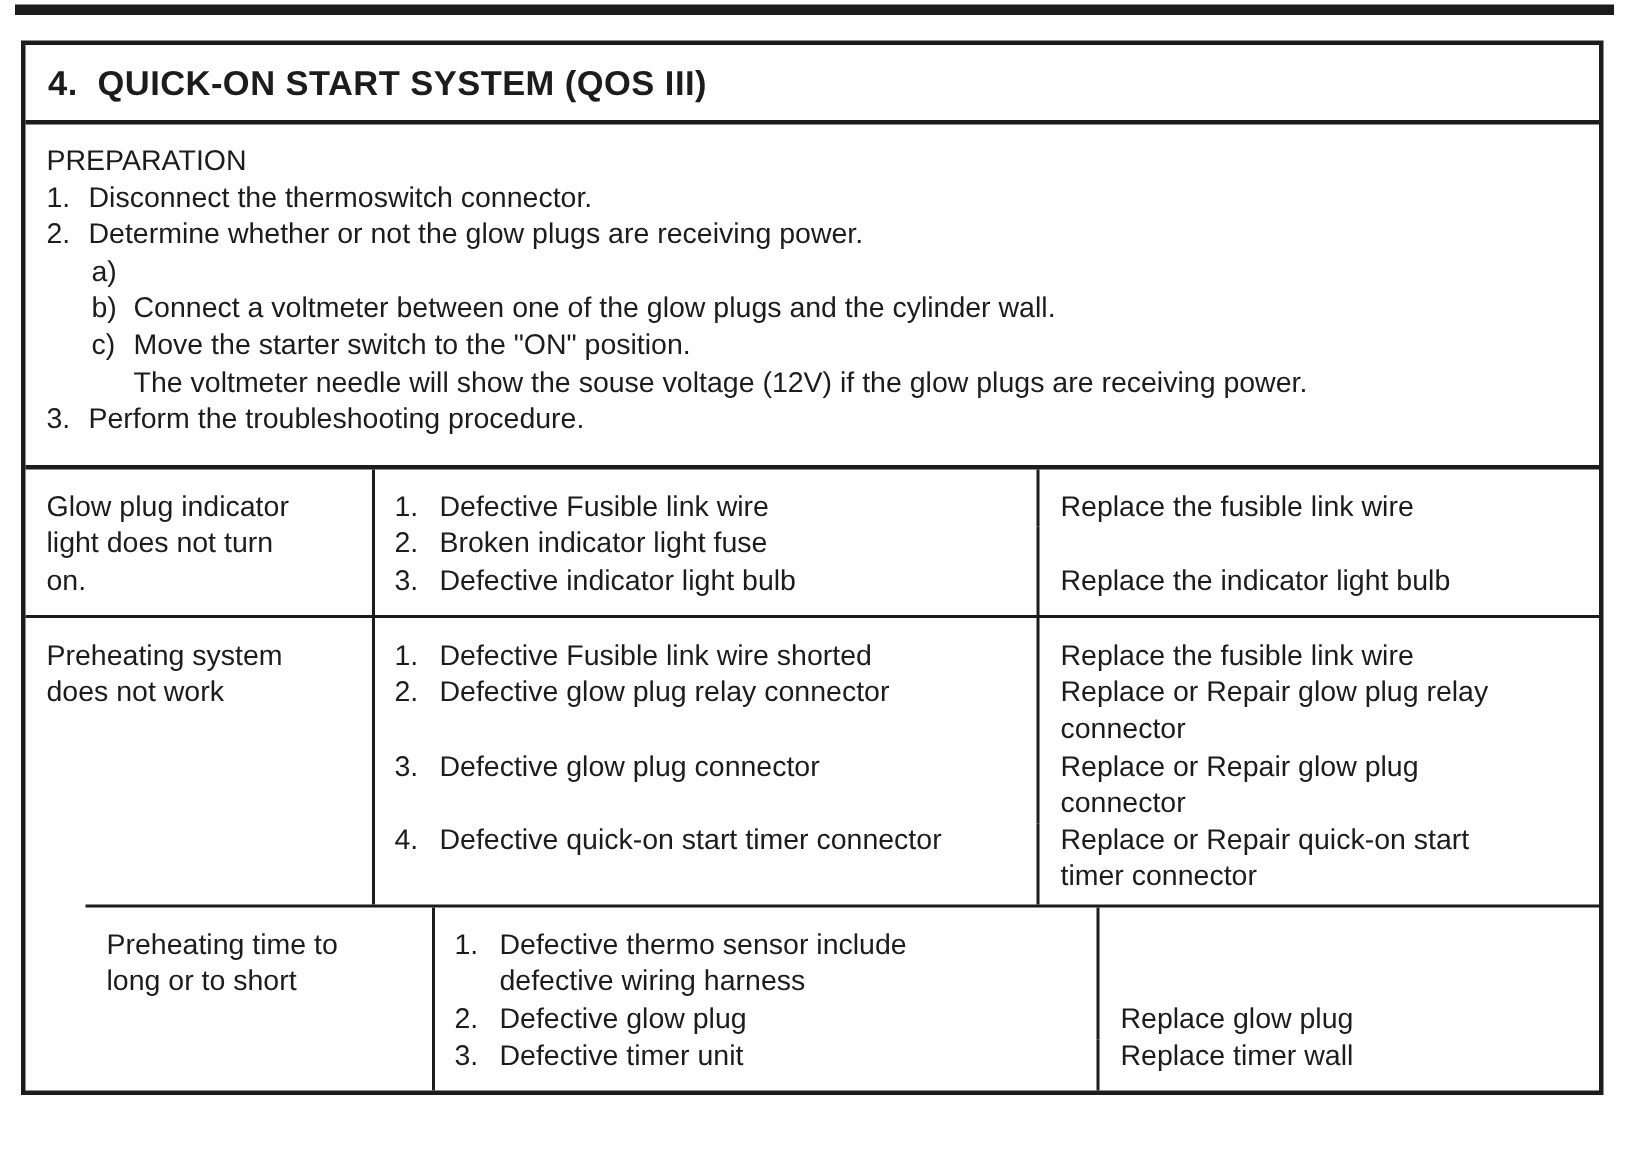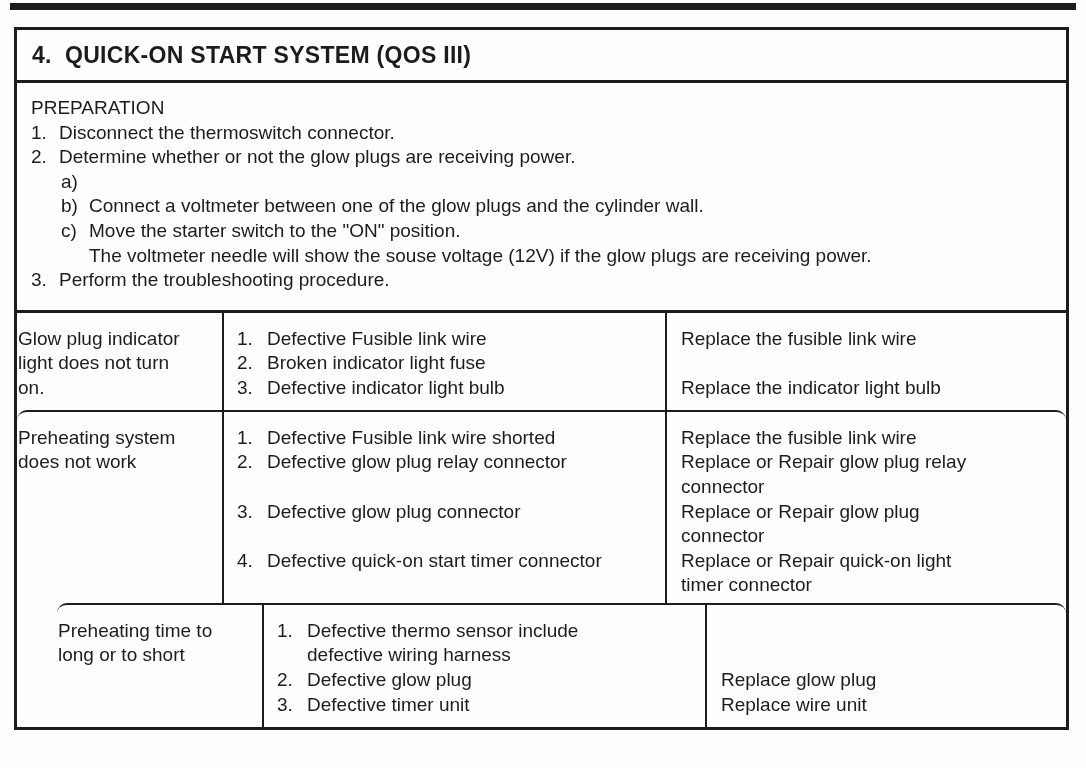--- a/index.html
+++ b/index.html
@@ -25,29 +25,29 @@
     padding: 13px 12px 17px 14px;
     font-size: 19px; line-height: 24.6px;
   }
   .prep-line { display: flex; }
   .prep-line.indent-1, .prep-line.indent-2 { margin-left: 30px; }
   .prep-label { width: 28px; flex: none; }
   .prep-text { white-space: pre-line; }
 
   .ts-table { border-top: 3px solid var(--ink, #1c1c1c); font-size: 19px; line-height: 24.6px; }
   .t-row { display: flex; align-items: stretch; }
-  .t-row + .t-row { border-top: 2px solid var(--ink, #1c1c1c); border-radius: 10px; }
+  .t-row + .t-row { border-top: 2px solid var(--ink, #1c1c1c); }
   .t-row:nth-child(1) { min-height: 97px; }
   .t-row:nth-child(2) { min-height: 193px; }
   .t-row:nth-child(3) { min-height: 124px; margin-left: 40px; }
 
   .symptom-cell {
-    width: 207px; flex: none;
+    width: 233px; flex: none;
     border-right: 2px solid var(--ink, #1c1c1c);
-    padding: 14px 10px 8px 1px;
+    padding: 14px 10px 8px 14px;
     white-space: pre-line;
   }
   .entries { flex: 1; display: flex; flex-direction: column; }
   .entry { display: flex; align-items: stretch; }
   .entry:last-child { flex: 1; }
   .cause-cell {
     width: 443px; flex: none;
     border-right: 2px solid var(--ink, #1c1c1c);
     display: flex;
     padding-left: 13px; padding-right: 8px;
@@ -159,21 +159,21 @@
       <span class="cause-text">Defective glow plug connector</span>
     </div>
     <div class="remedy-cell">Replace or Repair glow plug
 connector</div>
   </div>
           <div class="entry">
     <div class="cause-cell">
       <span class="cause-num">4.</span>
       <span class="cause-text">Defective quick-on start timer connector</span>
     </div>
-    <div class="remedy-cell">Replace or Repair quick-on light
+    <div class="remedy-cell">Replace or Repair quick-on start
 timer connector</div>
   </div>
         </div>
   </div>
       <div class="t-row">
     <div class="symptom-cell">Preheating time to
 long or to short</div>
     <div class="entries">
           <div class="entry">
     <div class="cause-cell">
@@ -187,19 +187,19 @@
       <span class="cause-num">2.</span>
       <span class="cause-text">Defective glow plug</span>
     </div>
     <div class="remedy-cell">Replace glow plug</div>
   </div>
           <div class="entry">
     <div class="cause-cell">
       <span class="cause-num">3.</span>
       <span class="cause-text">Defective timer unit</span>
     </div>
-    <div class="remedy-cell">Replace wire unit</div>
+    <div class="remedy-cell">Replace timer wall</div>
   </div>
         </div>
   </div>
     </div>
 
 </div>
 
 </body></html>

